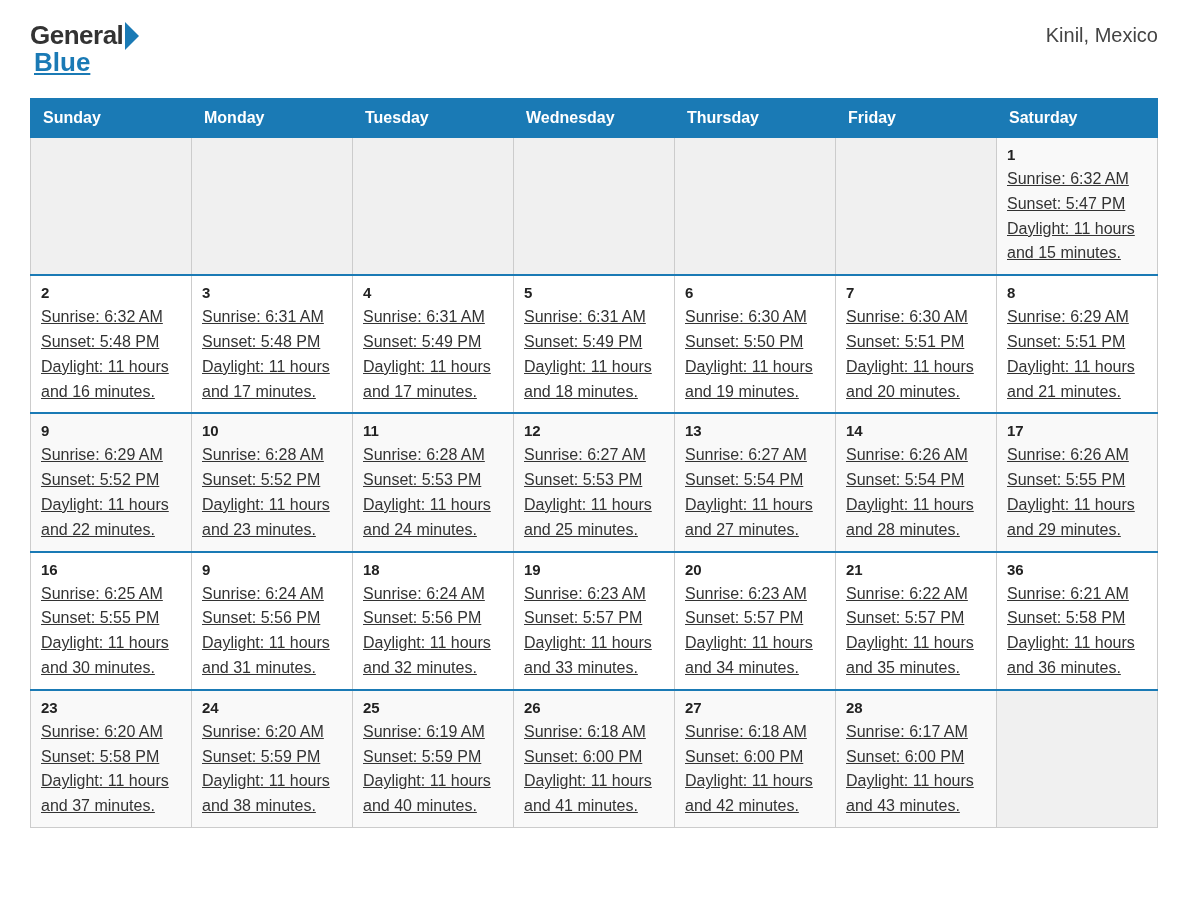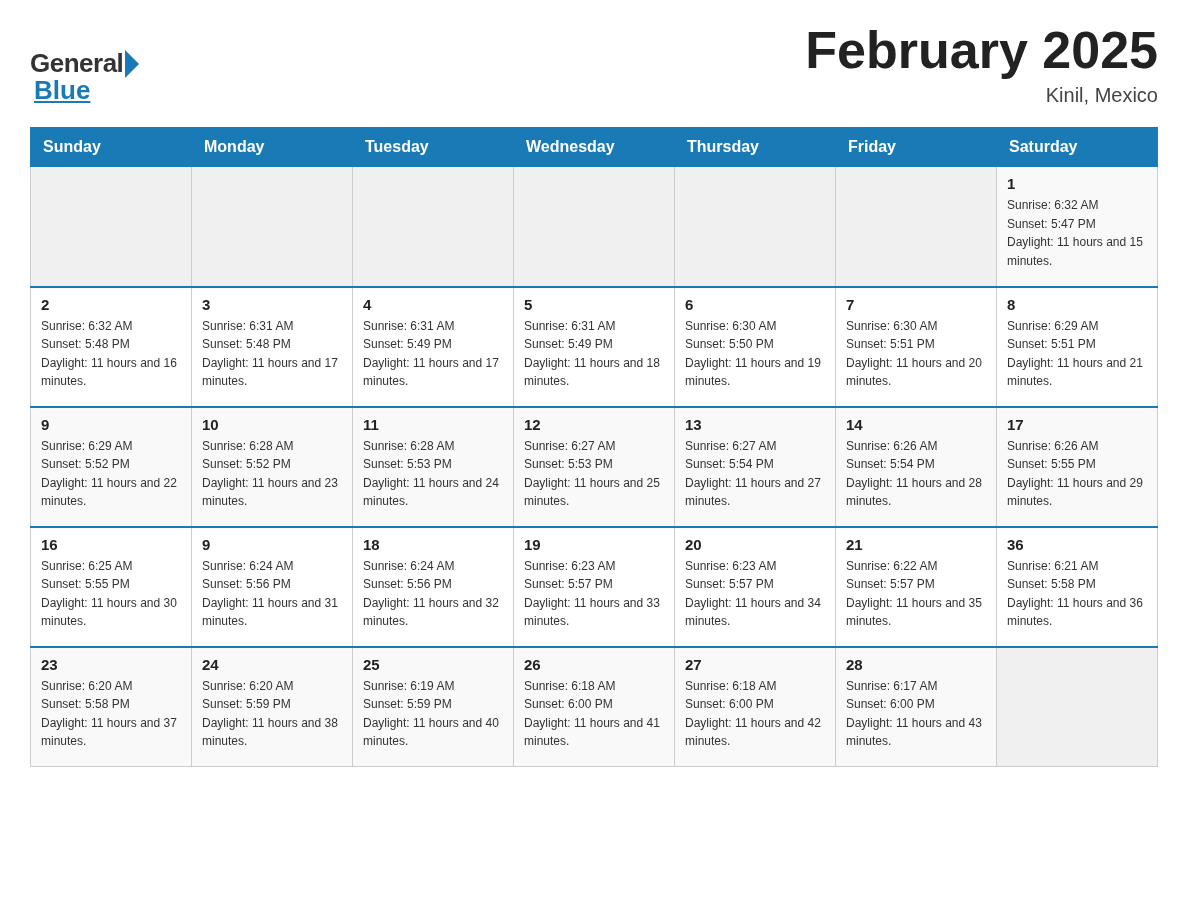--- a/index.html
+++ b/index.html
@@ -17,21 +17,20 @@
       margin-bottom: 20px;
     }
     .logo {
       display: flex;
       flex-direction: column;
       align-items: flex-start;
     }
     .logo-top {
       display: flex;
       align-items: flex-start;
-      margin-top: 28px;
     }
     .logo-general {
       font-size: 26px;
       font-weight: bold;
       color: #333;
       letter-spacing: -0.5px;
     }
     .logo-arrow {
       width: 0;
       height: 0;
@@ -91,44 +90,44 @@
     .calendar-table tbody tr:nth-child(even) td {
       background-color: #ffffff;
     }
     .day-number {
       font-size: 15px;
       font-weight: bold;
       color: #222;
       margin-bottom: 4px;
     }
     .day-info {
-      font-size: 12px;
+      font-size: 16px;
       color: #333;
       line-height: 1.55;
+      text-decoration: underline;
     }
     .empty-cell {
       background: #f0f0f0 !important;
     }
     .row-divider td {
       border-top: 2px solid #1a7ab5 !important;
     }
   </style>
 </head>
 <body>
 
 <div class="header">
   <div class="logo">
     <div class="logo-top">
       <span class="logo-general">General</span>
       <div class="logo-arrow"></div>
     </div>
     <span class="logo-blue">Blue</span>
   </div>
   <div class="title-block">
-    <div class="calendar-title">February 2025</div>
     <div class="calendar-subtitle">Kinil, Mexico</div>
   </div>
 </div>
 
 <table class="calendar-table">
   <thead>
     <tr>
     <th>Sunday</th>
         <th>Monday</th>
         <th>Tuesday</th>

